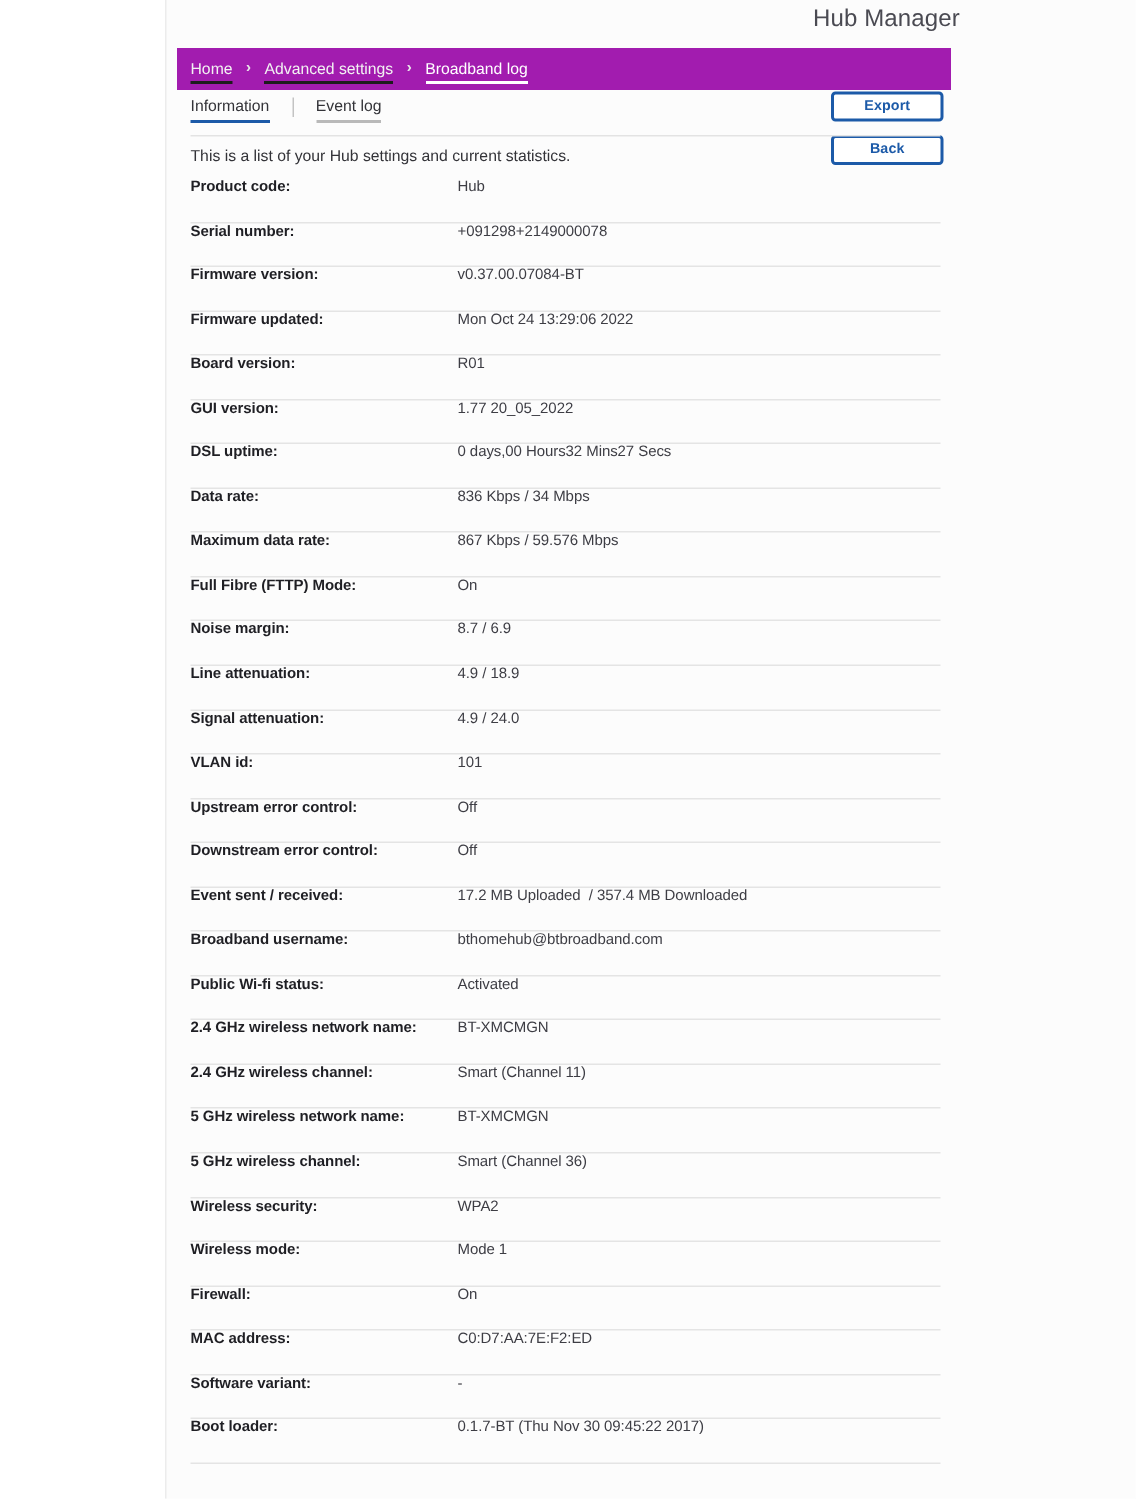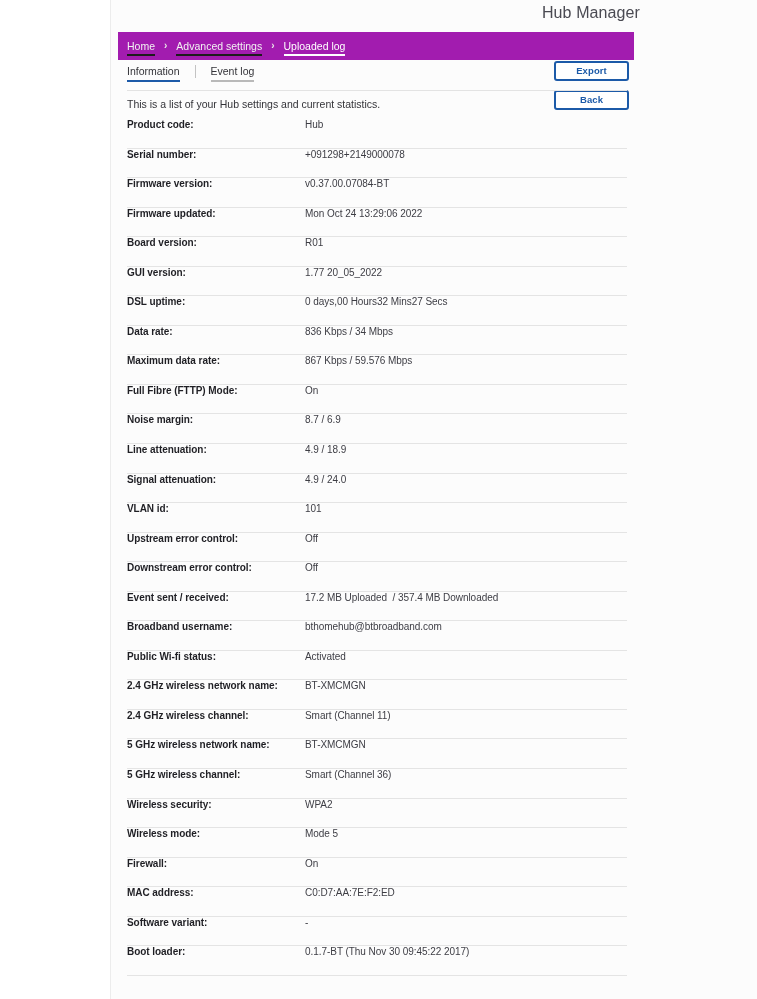--- a/index.html
+++ b/index.html
@@ -223,21 +223,21 @@
 
   <div class="sheet"></div>
 
   <div class="app-title">Hub Manager</div>
 
   <div class="breadcrumb-bar">
     <div class="crumb">Home</div>
     <div class="crumb-sep">›</div>
     <div class="crumb">Advanced settings</div>
     <div class="crumb-sep">›</div>
-    <div class="crumb current">Uploaded log</div>
+    <div class="crumb current">Broadband log</div>
   </div>
 
   <div class="tabrow">
     <div class="tabs">
       <div class="tab active">Information</div>
       <div class="tab-divider"></div>
       <div class="tab">Event log</div>
     </div>
     <div class="btn-group">
       <button class="btn">Export</button>
@@ -341,21 +341,21 @@
       <div class="row">
         <div class="row-label">5 GHz wireless channel:</div>
         <div class="row-value">Smart (Channel 36)</div>
       </div>
       <div class="row">
         <div class="row-label">Wireless security:</div>
         <div class="row-value">WPA2</div>
       </div>
       <div class="row">
         <div class="row-label">Wireless mode:</div>
-        <div class="row-value">Mode 5</div>
+        <div class="row-value">Mode 1</div>
       </div>
       <div class="row">
         <div class="row-label">Firewall:</div>
         <div class="row-value">On</div>
       </div>
       <div class="row">
         <div class="row-label">MAC address:</div>
         <div class="row-value">C0:D7:AA:7E:F2:ED</div>
       </div>
       <div class="row">

